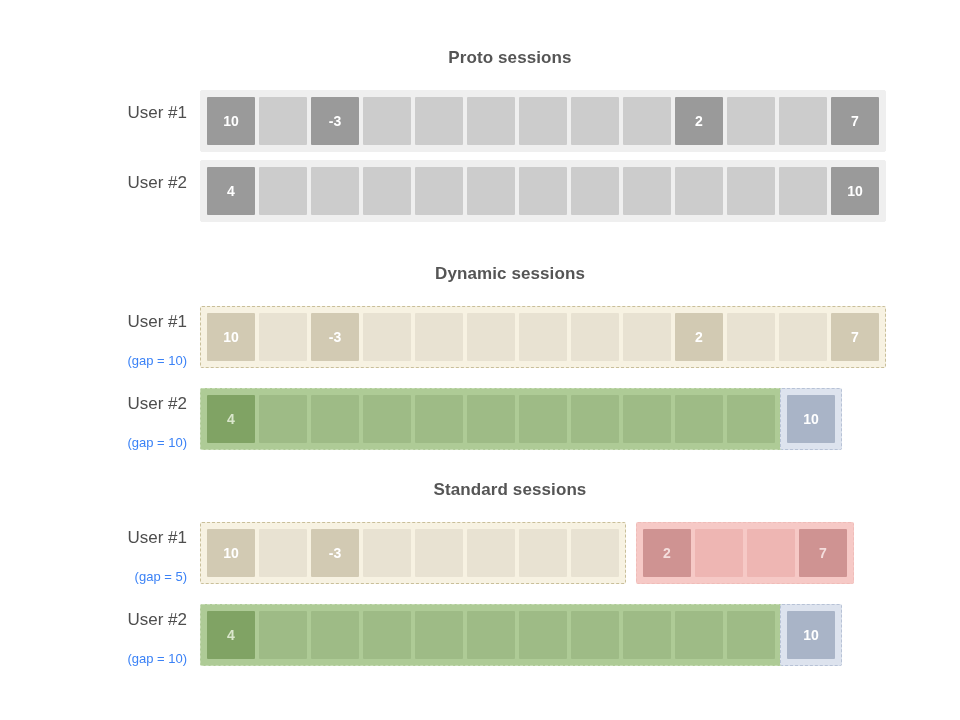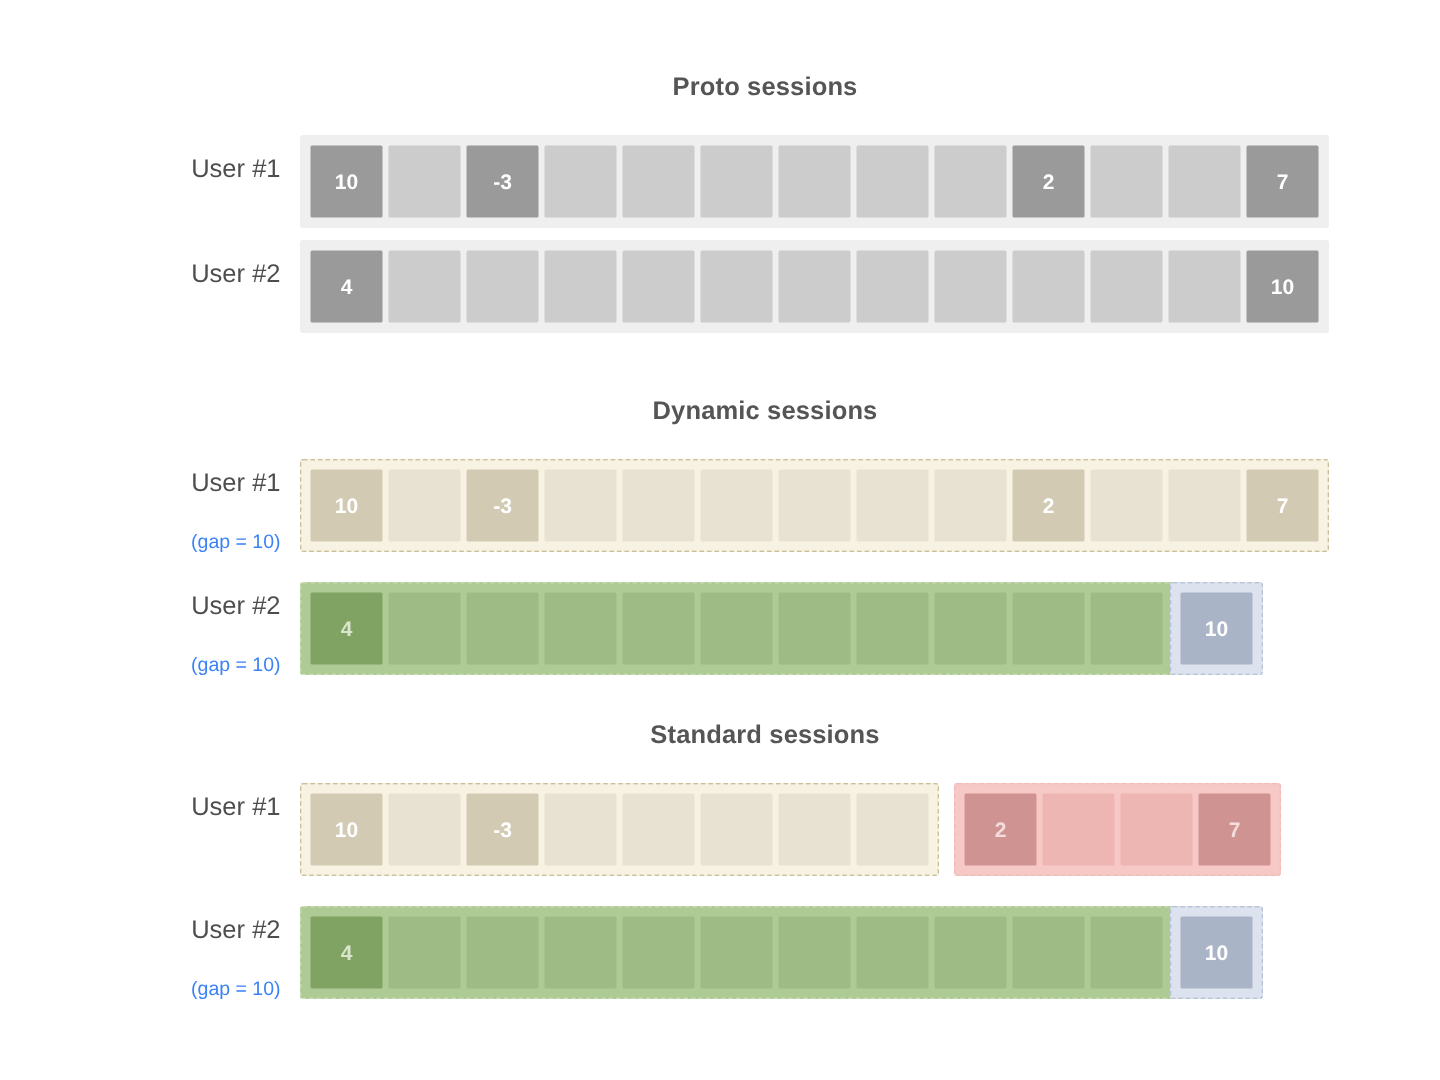--- a/index.html
+++ b/index.html
@@ -219,21 +219,21 @@
               <div class="cell blue-value">10</div>
             </div>
           </div>
         </div>
       </div>
     </div>
     <div class="section" id="section-dynamic">
       <div class="section-title">Standard sessions</div>
       <div class="rows">
         <div class="row tall">
-          <div class="row-label with-sub"><span>User #1</span></div>
+          <div class="row-label with-sub"><span>User #1</span><span class="row-sub">(gap = 5)</span></div>
           <div class="track">
             <div class="group beige" style="left: 0px;">
               <div class="cell beige-value">10</div>
               <div class="cell beige-empty"></div>
               <div class="cell beige-value">-3</div>
               <div class="cell beige-empty"></div>
               <div class="cell beige-empty"></div>
               <div class="cell beige-empty"></div>
               <div class="cell beige-empty"></div>
               <div class="cell beige-empty"></div>

